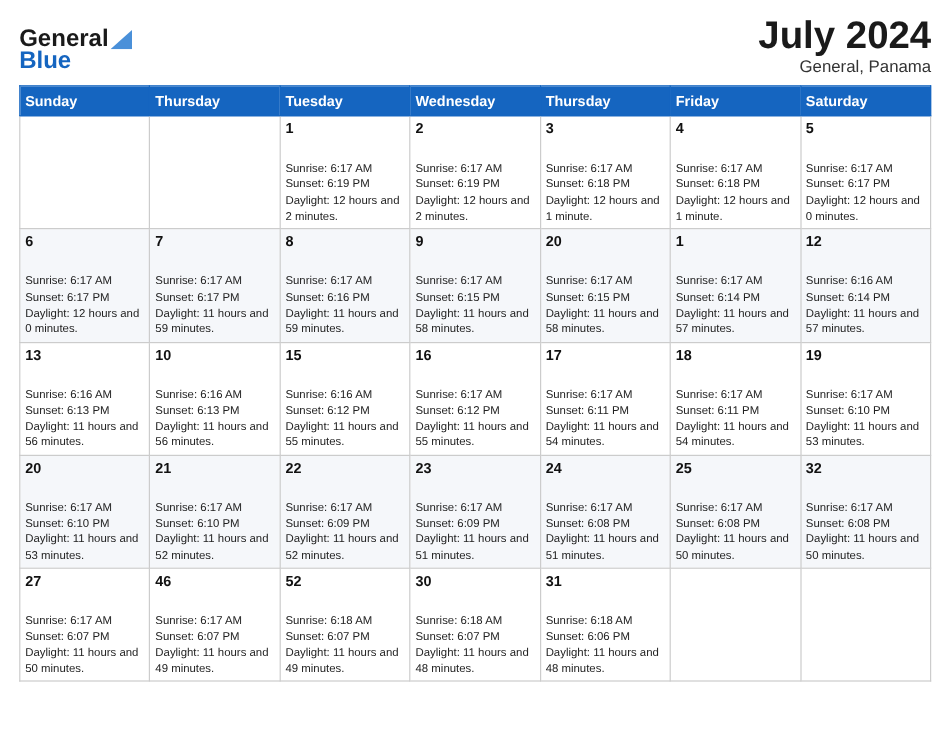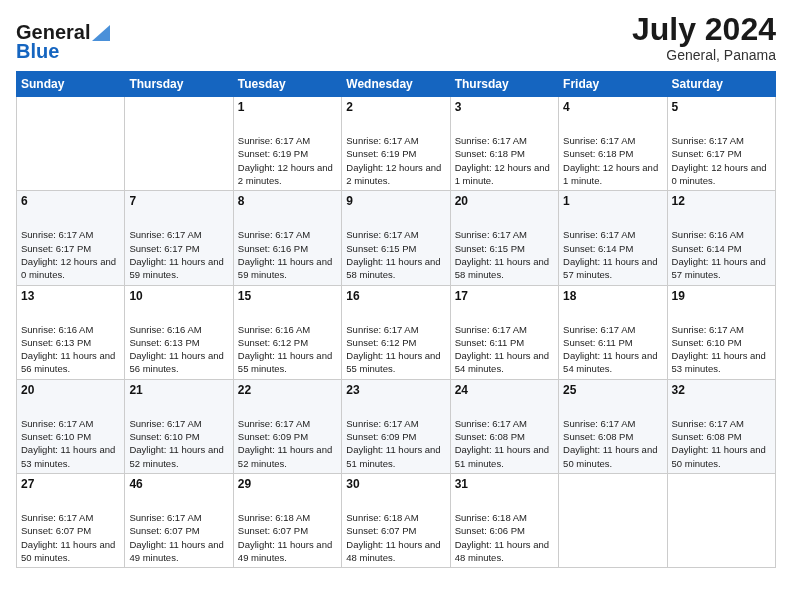--- a/index.html
+++ b/index.html
@@ -231,21 +231,21 @@
         <tr>
           <td>
             <div class="day-number">27</div>
             <div class="day-info">Sunrise: 6:17 AM<br>Sunset: 6:07 PM<br>Daylight: 11 hours and 50 minutes.</div>
           </td>
           <td>
             <div class="day-number">46</div>
             <div class="day-info">Sunrise: 6:17 AM<br>Sunset: 6:07 PM<br>Daylight: 11 hours and 49 minutes.</div>
           </td>
           <td>
-            <div class="day-number">29</div>
+            <div class="day-number">52</div>
             <div class="day-info">Sunrise: 6:18 AM<br>Sunset: 6:07 PM<br>Daylight: 11 hours and 49 minutes.</div>
           </td>
           <td>
             <div class="day-number">30</div>
             <div class="day-info">Sunrise: 6:18 AM<br>Sunset: 6:07 PM<br>Daylight: 11 hours and 48 minutes.</div>
           </td>
           <td>
             <div class="day-number">31</div>
             <div class="day-info">Sunrise: 6:18 AM<br>Sunset: 6:06 PM<br>Daylight: 11 hours and 48 minutes.</div>
           </td>

